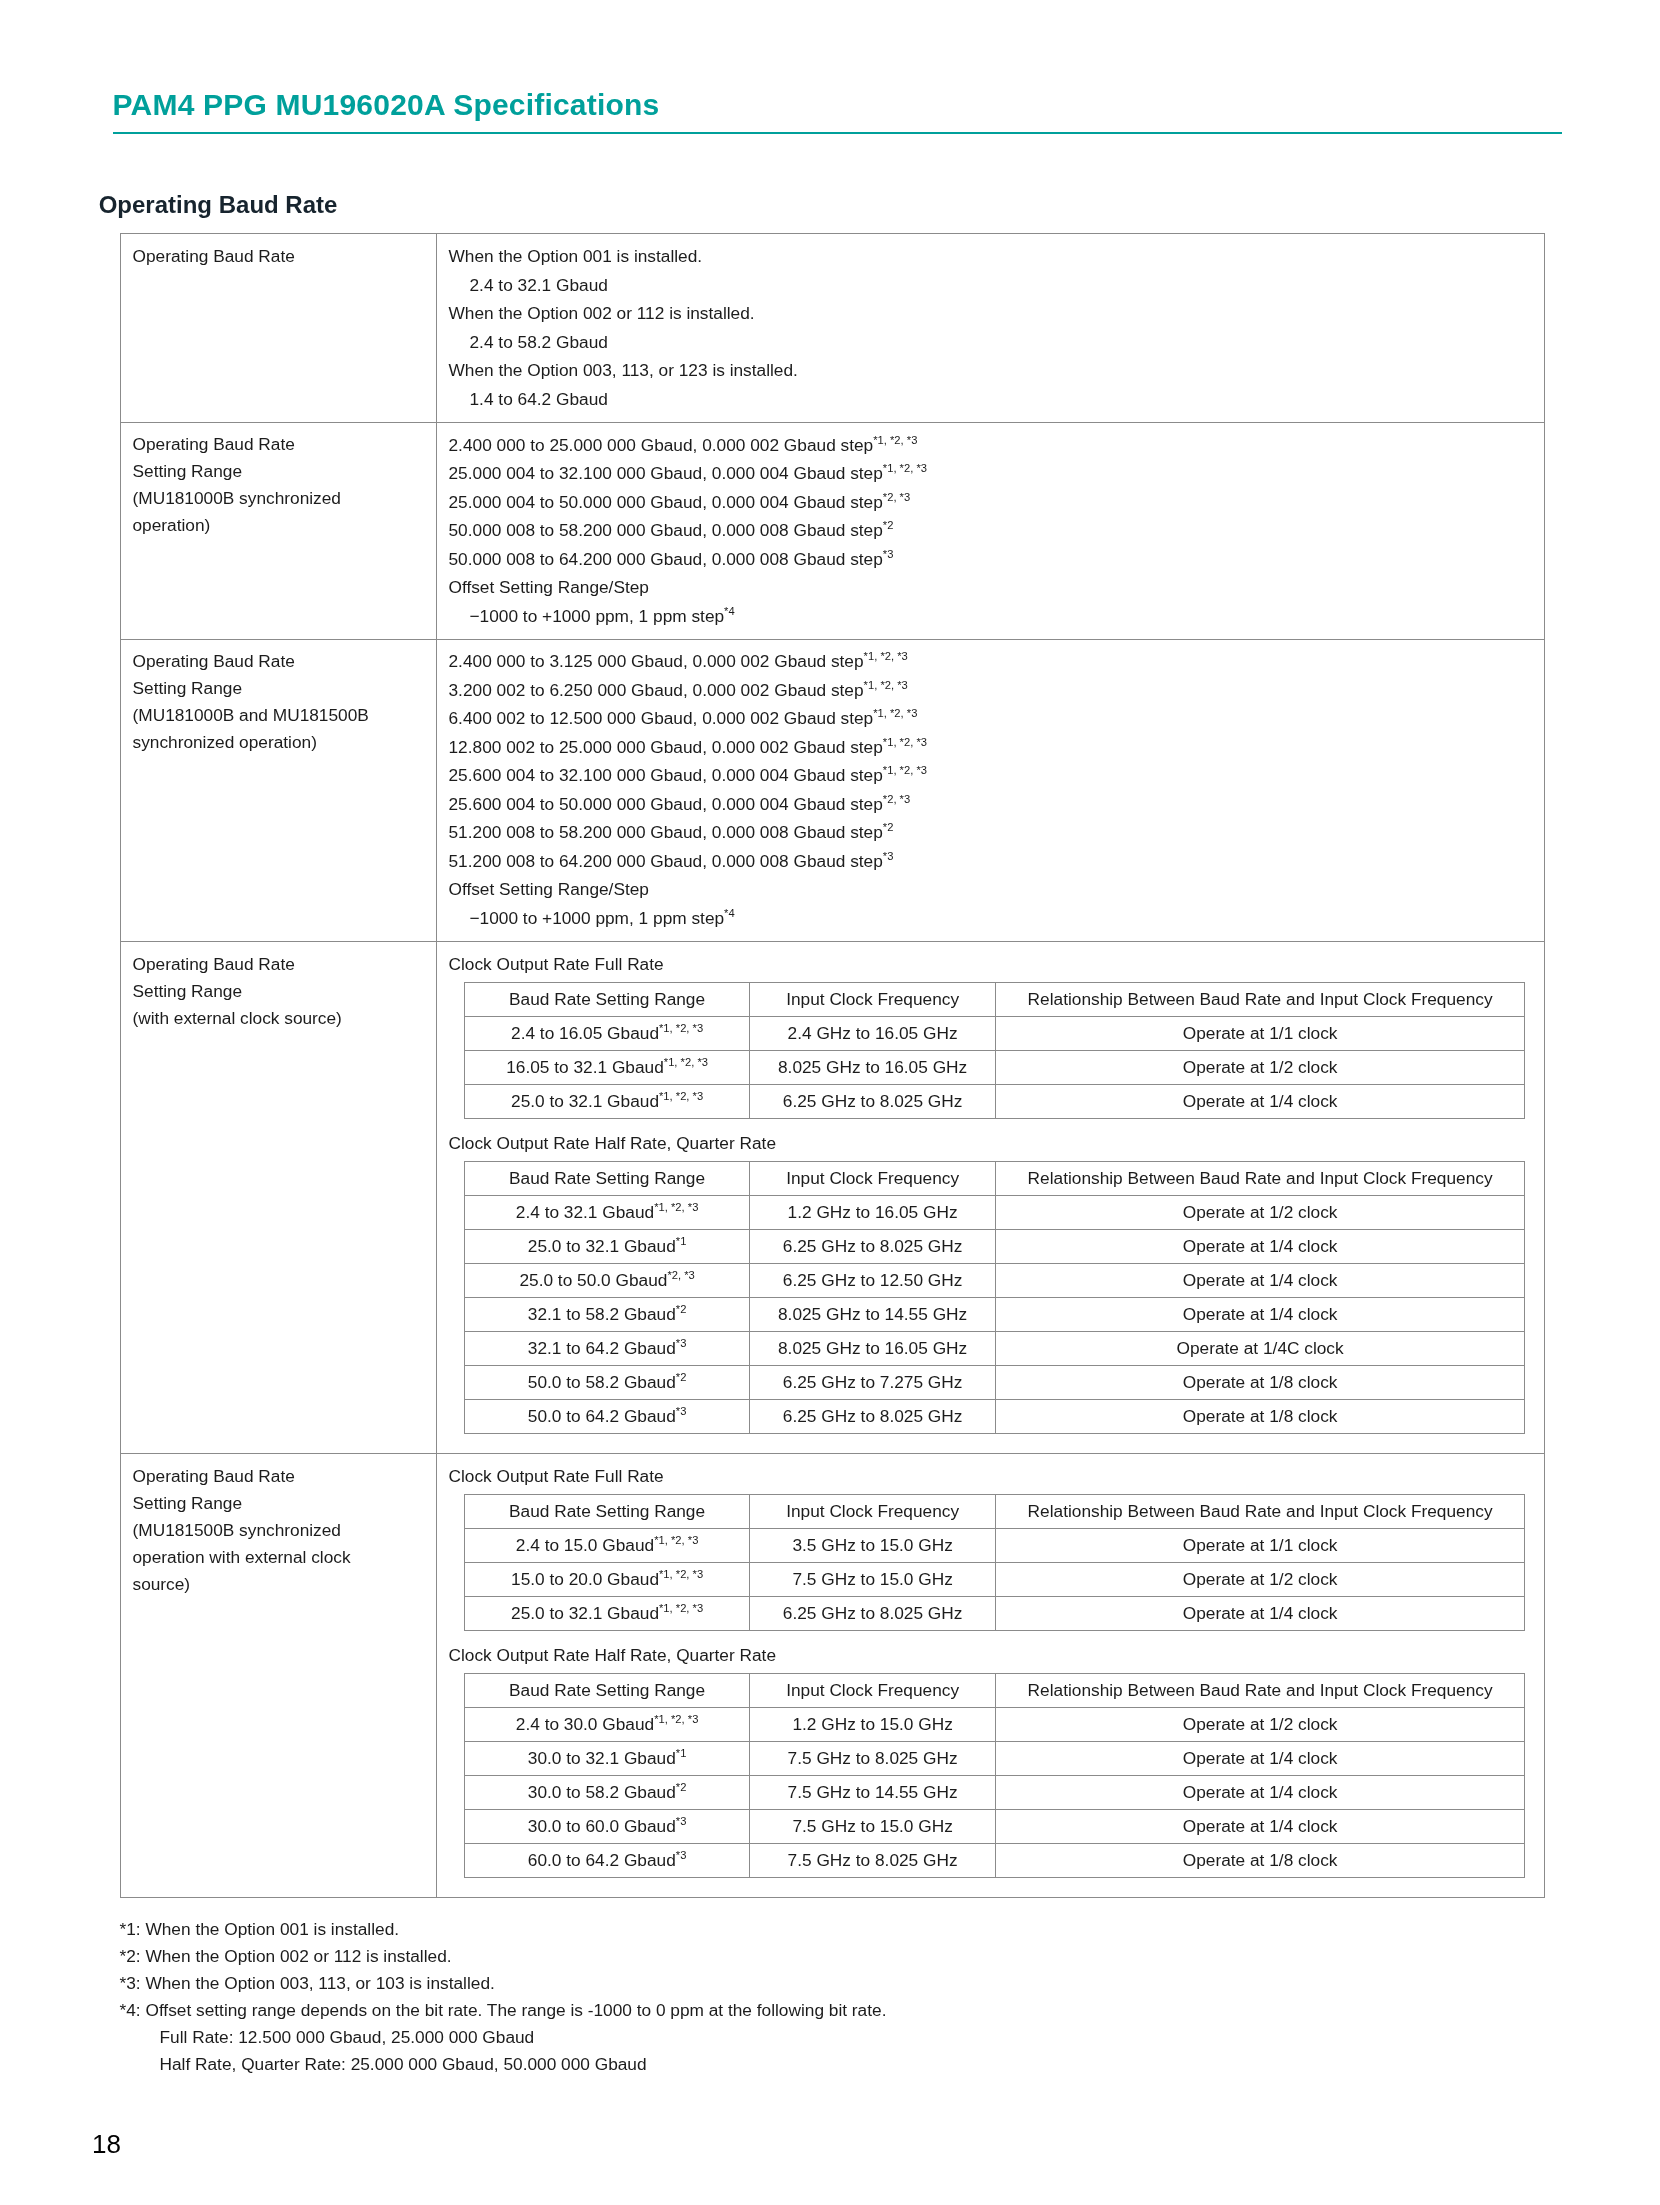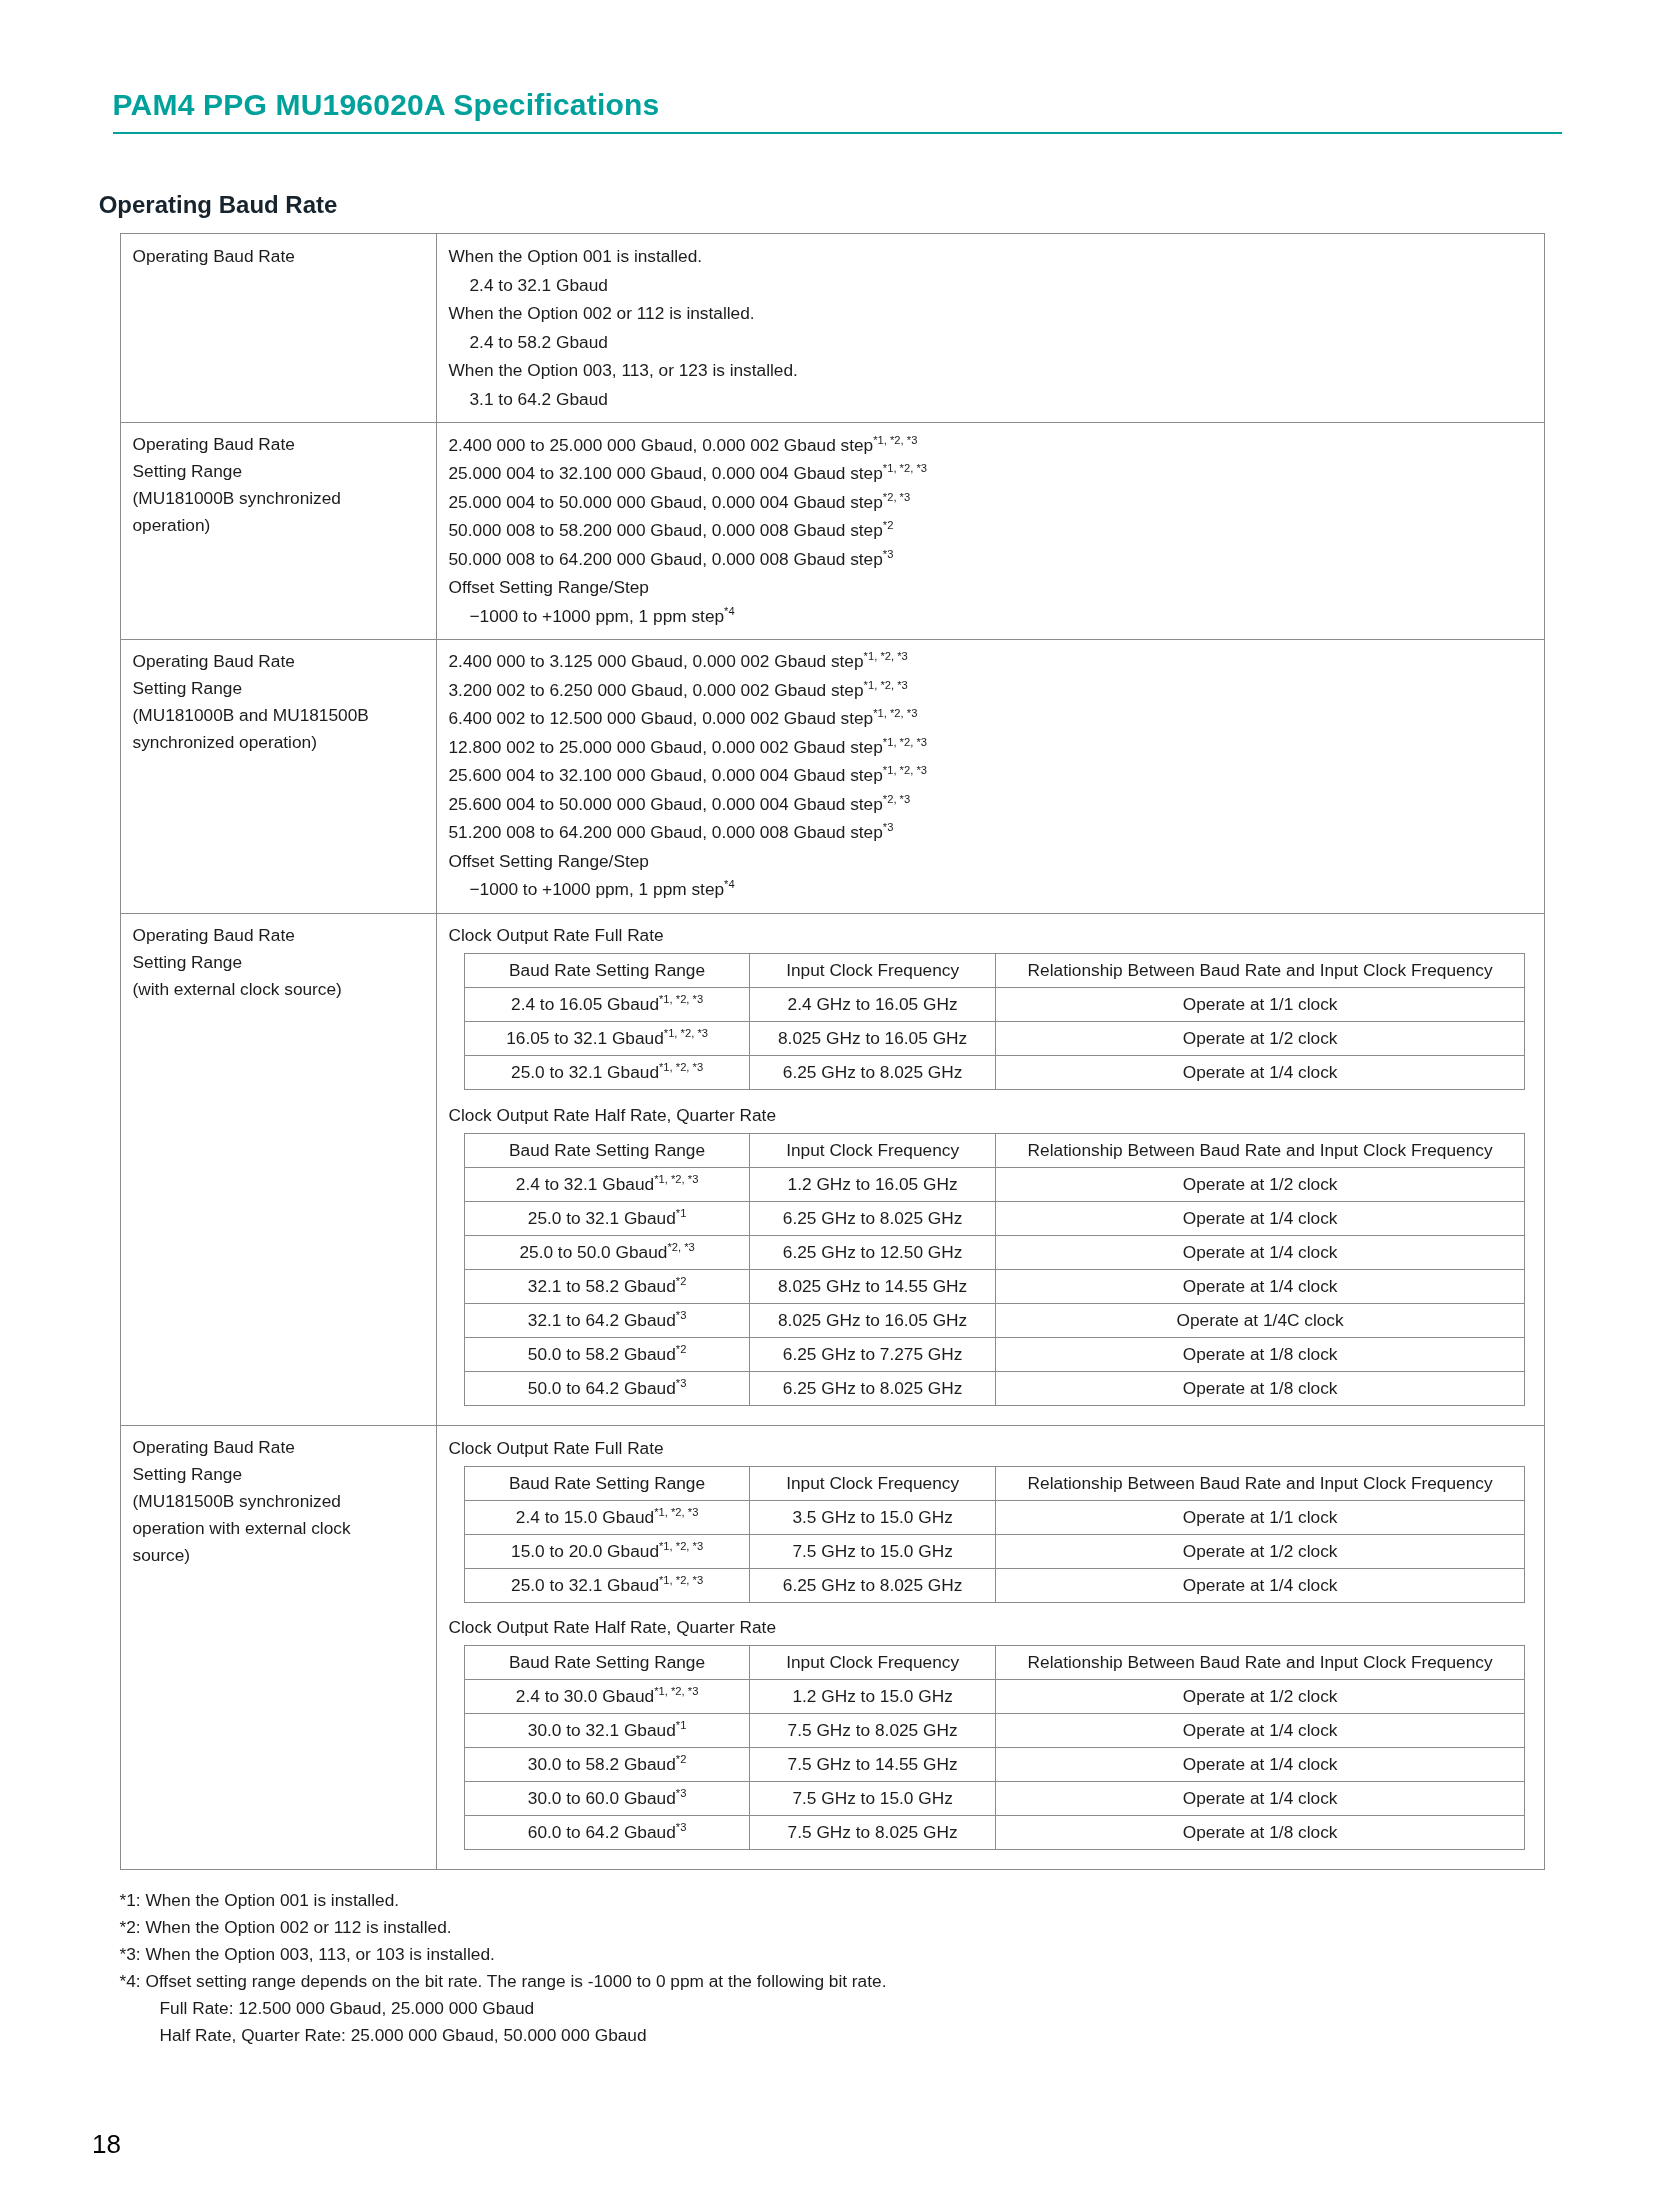--- a/index.html
+++ b/index.html
@@ -50,21 +50,21 @@
     <div class="spec-table">
 
       <div class="spec-row">
         <div class="spec-label">Operating Baud Rate</div>
         <div class="spec-content">
           <div class="line">When the Option 001 is installed.</div>
           <div class="line indent">2.4 to 32.1 Gbaud</div>
           <div class="line">When the Option 002 or 112 is installed.</div>
           <div class="line indent">2.4 to 58.2 Gbaud</div>
           <div class="line">When the Option 003, 113, or 123 is installed.</div>
-          <div class="line indent">3.1 to 64.2 Gbaud</div>
+          <div class="line indent">1.4 to 64.2 Gbaud</div>
         </div>
       </div>
 
       <div class="spec-row">
         <div class="spec-label">Operating Baud Rate
 Setting Range
 (MU181000B synchronized
 operation)</div>
         <div class="spec-content">
           <div class="line"><span>2.400 000 to 25.000 000 Gbaud, 0.000 002 Gbaud step</span><sup>*1, *2, *3</sup></div>
@@ -82,20 +82,21 @@
 Setting Range
 (MU181000B and MU181500B
 synchronized operation)</div>
         <div class="spec-content">
           <div class="line"><span>2.400 000 to 3.125 000 Gbaud, 0.000 002 Gbaud step</span><sup>*1, *2, *3</sup></div>
           <div class="line"><span>3.200 002 to 6.250 000 Gbaud, 0.000 002 Gbaud step</span><sup>*1, *2, *3</sup></div>
           <div class="line"><span>6.400 002 to 12.500 000 Gbaud, 0.000 002 Gbaud step</span><sup>*1, *2, *3</sup></div>
           <div class="line"><span>12.800 002 to 25.000 000 Gbaud, 0.000 002 Gbaud step</span><sup>*1, *2, *3</sup></div>
           <div class="line"><span>25.600 004 to 32.100 000 Gbaud, 0.000 004 Gbaud step</span><sup>*1, *2, *3</sup></div>
           <div class="line"><span>25.600 004 to 50.000 000 Gbaud, 0.000 004 Gbaud step</span><sup>*2, *3</sup></div>
+          <div class="line"><span>51.200 008 to 58.200 000 Gbaud, 0.000 008 Gbaud step</span><sup>*2</sup></div>
           <div class="line"><span>51.200 008 to 64.200 000 Gbaud, 0.000 008 Gbaud step</span><sup>*3</sup></div>
           <div class="line"><span>Offset Setting Range/Step</span><sup></sup></div>
           <div class="line indent"><span>−1000 to +1000 ppm, 1 ppm step</span><sup>*4</sup></div>
         </div>
       </div>
 
       <div class="spec-row">
         <div class="spec-label">Operating Baud Rate
 Setting Range
 (with external clock source)</div>

